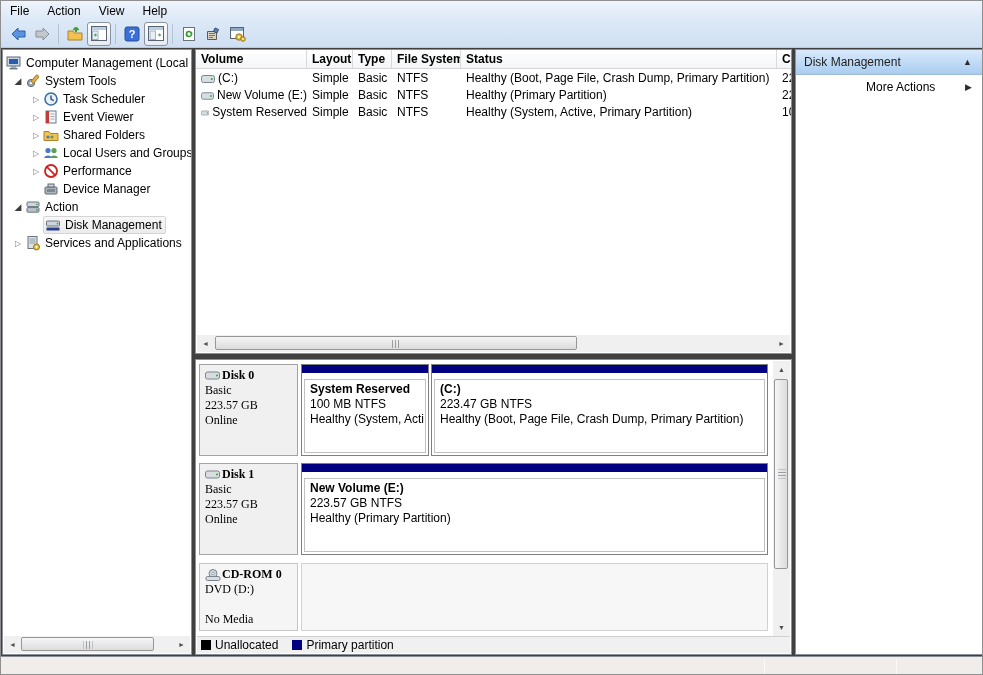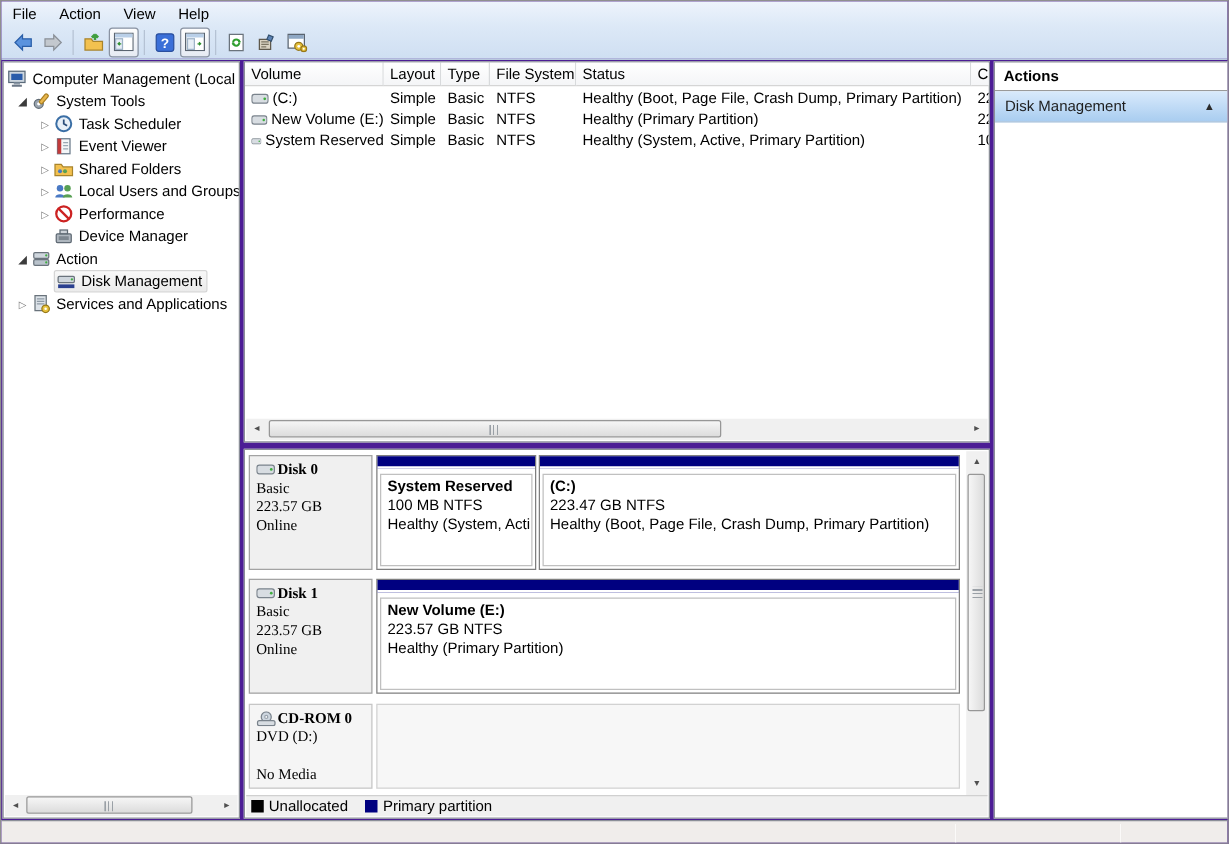--- a/index.html
+++ b/index.html
@@ -1,17 +1,17 @@
 <!DOCTYPE html>
 <html><head>
 <meta charset="utf-8">
 <style>
   * { margin:0; padding:0; box-sizing:border-box; }
   body { font-family:"Liberation Sans", sans-serif; font-size:12px; color:#000; background:#fff; }
-  .window { position:relative; width:983px; height:675px; background:#4c1d95; overflow:hidden; border:1px solid #8f8f8f; }
+  .window { position:relative; width:983px; height:675px; background:#404040; overflow:hidden; border:1px solid #8f8f8f; }
 
   
   .menubar { position:absolute; left:0; top:0; width:100%; height:19px; background:linear-gradient(#eef4fc,#dde9f7); display:flex; align-items:center; }
   .menu-item { padding:2px 9px; cursor:default; }
   .toolbar { position:absolute; left:0; top:19px; width:100%; height:28px; background:linear-gradient(#dde9f7,#cfdff2); border-bottom:1px solid #b9c9dd; display:flex; align-items:center; padding-left:5px; }
   .tb-btn { width:24px; height:24px; display:flex; align-items:center; justify-content:center; }
   .tb-framed { border:1px solid #8a93a2; border-radius:3px; background:linear-gradient(#fdfdfd,#e6ebf3); }
   .tb-sep { width:1px; height:20px; background:#b5c2d4; margin:0 4px; }
 
   
@@ -25,21 +25,21 @@
   .tree { position:absolute; top:4px; left:0; right:0; white-space:nowrap; }
   .tree-row { height:18px; display:flex; align-items:center; cursor:default; }
   .expander { width:14px; text-align:center; font-size:8px; color:#7a7a7a; flex:0 0 14px; }
   .expander.open { color:#3c3c3c; font-size:9px; }
   .tree-icon { width:16px; height:16px; margin-right:4px; flex:0 0 16px; }
   .lvl0 { padding-left:3px; } .lvl1 { padding-left:8px; } .lvl2 { padding-left:26px; }
   .sel-box { display:flex; align-items:center; border:1px solid #d5d5d5; border-radius:2px; background:linear-gradient(#f8f8f8,#ebebeb); padding:0 3px 0 1px; }
 
   
   .vgrid { display:grid; grid-template-columns:111px 46px 39px 69px 316px 1fr; }
-  .vhead { position:absolute; top:0; left:0; right:0; height:19px; }
+  .vhead { position:absolute; top:0; left:0; right:0; height:19px;font-weight:bold; }
   .vhead .hcell { height:19px; line-height:18px; padding-left:5px; background:linear-gradient(#ffffff,#f4f5f7); border-right:1px solid #d8dadc; border-bottom:1px solid #d5d5d5; overflow:hidden; white-space:nowrap; }
   .vrows { position:absolute; top:20px; left:0; right:0; }
   .vrow { height:17px; line-height:17px; }
   .vrow > div { overflow:hidden; white-space:nowrap; padding-left:5px; }
   .vol-cell { display:flex; align-items:center; gap:3px; }
   
   .sb-h { position:absolute; height:17px; background:#f0f0f0; }
   .sb-btn { position:absolute; width:17px; height:17px; color:#505050; font-size:7px; display:flex; align-items:center; justify-content:center; }
   .sb-thumb-h { position:absolute; top:1px; height:14px; border:1px solid #979797; border-radius:2px; background:linear-gradient(#f6f6f6,#dcdcdc); }
   .grip-h { position:absolute; left:50%; top:3px; width:9px; height:8px; transform:translateX(-50%); background:repeating-linear-gradient(90deg,#9aa0a6 0 1px,transparent 1px 3px); }
@@ -418,25 +418,28 @@
         <span>Unallocated</span>
       </span>
       <span class="legend-item">
         <span class="swatch primary"></span>
         <span>Primary partition</span>
       </span>
     </div>
   </div>
 
   <div class="pane actions-pane">
-    <div class="actions-title">Actions</div>
     <div class="actions-group">
       <span>Disk Management</span>
       <span class="row-arrow">▲</span>
     </div>
+    <div class="actions-more">
+      <span>More Actions</span>
+      <span class="row-arrow">▶</span>
+    </div>
   </div>
 
   <div class="statusbar">
     <span class="status-sep" style="left:763px;"></span>
     <span class="status-sep" style="left:895px;"></span>
   </div>
 
 </div>
 
 </body></html>

